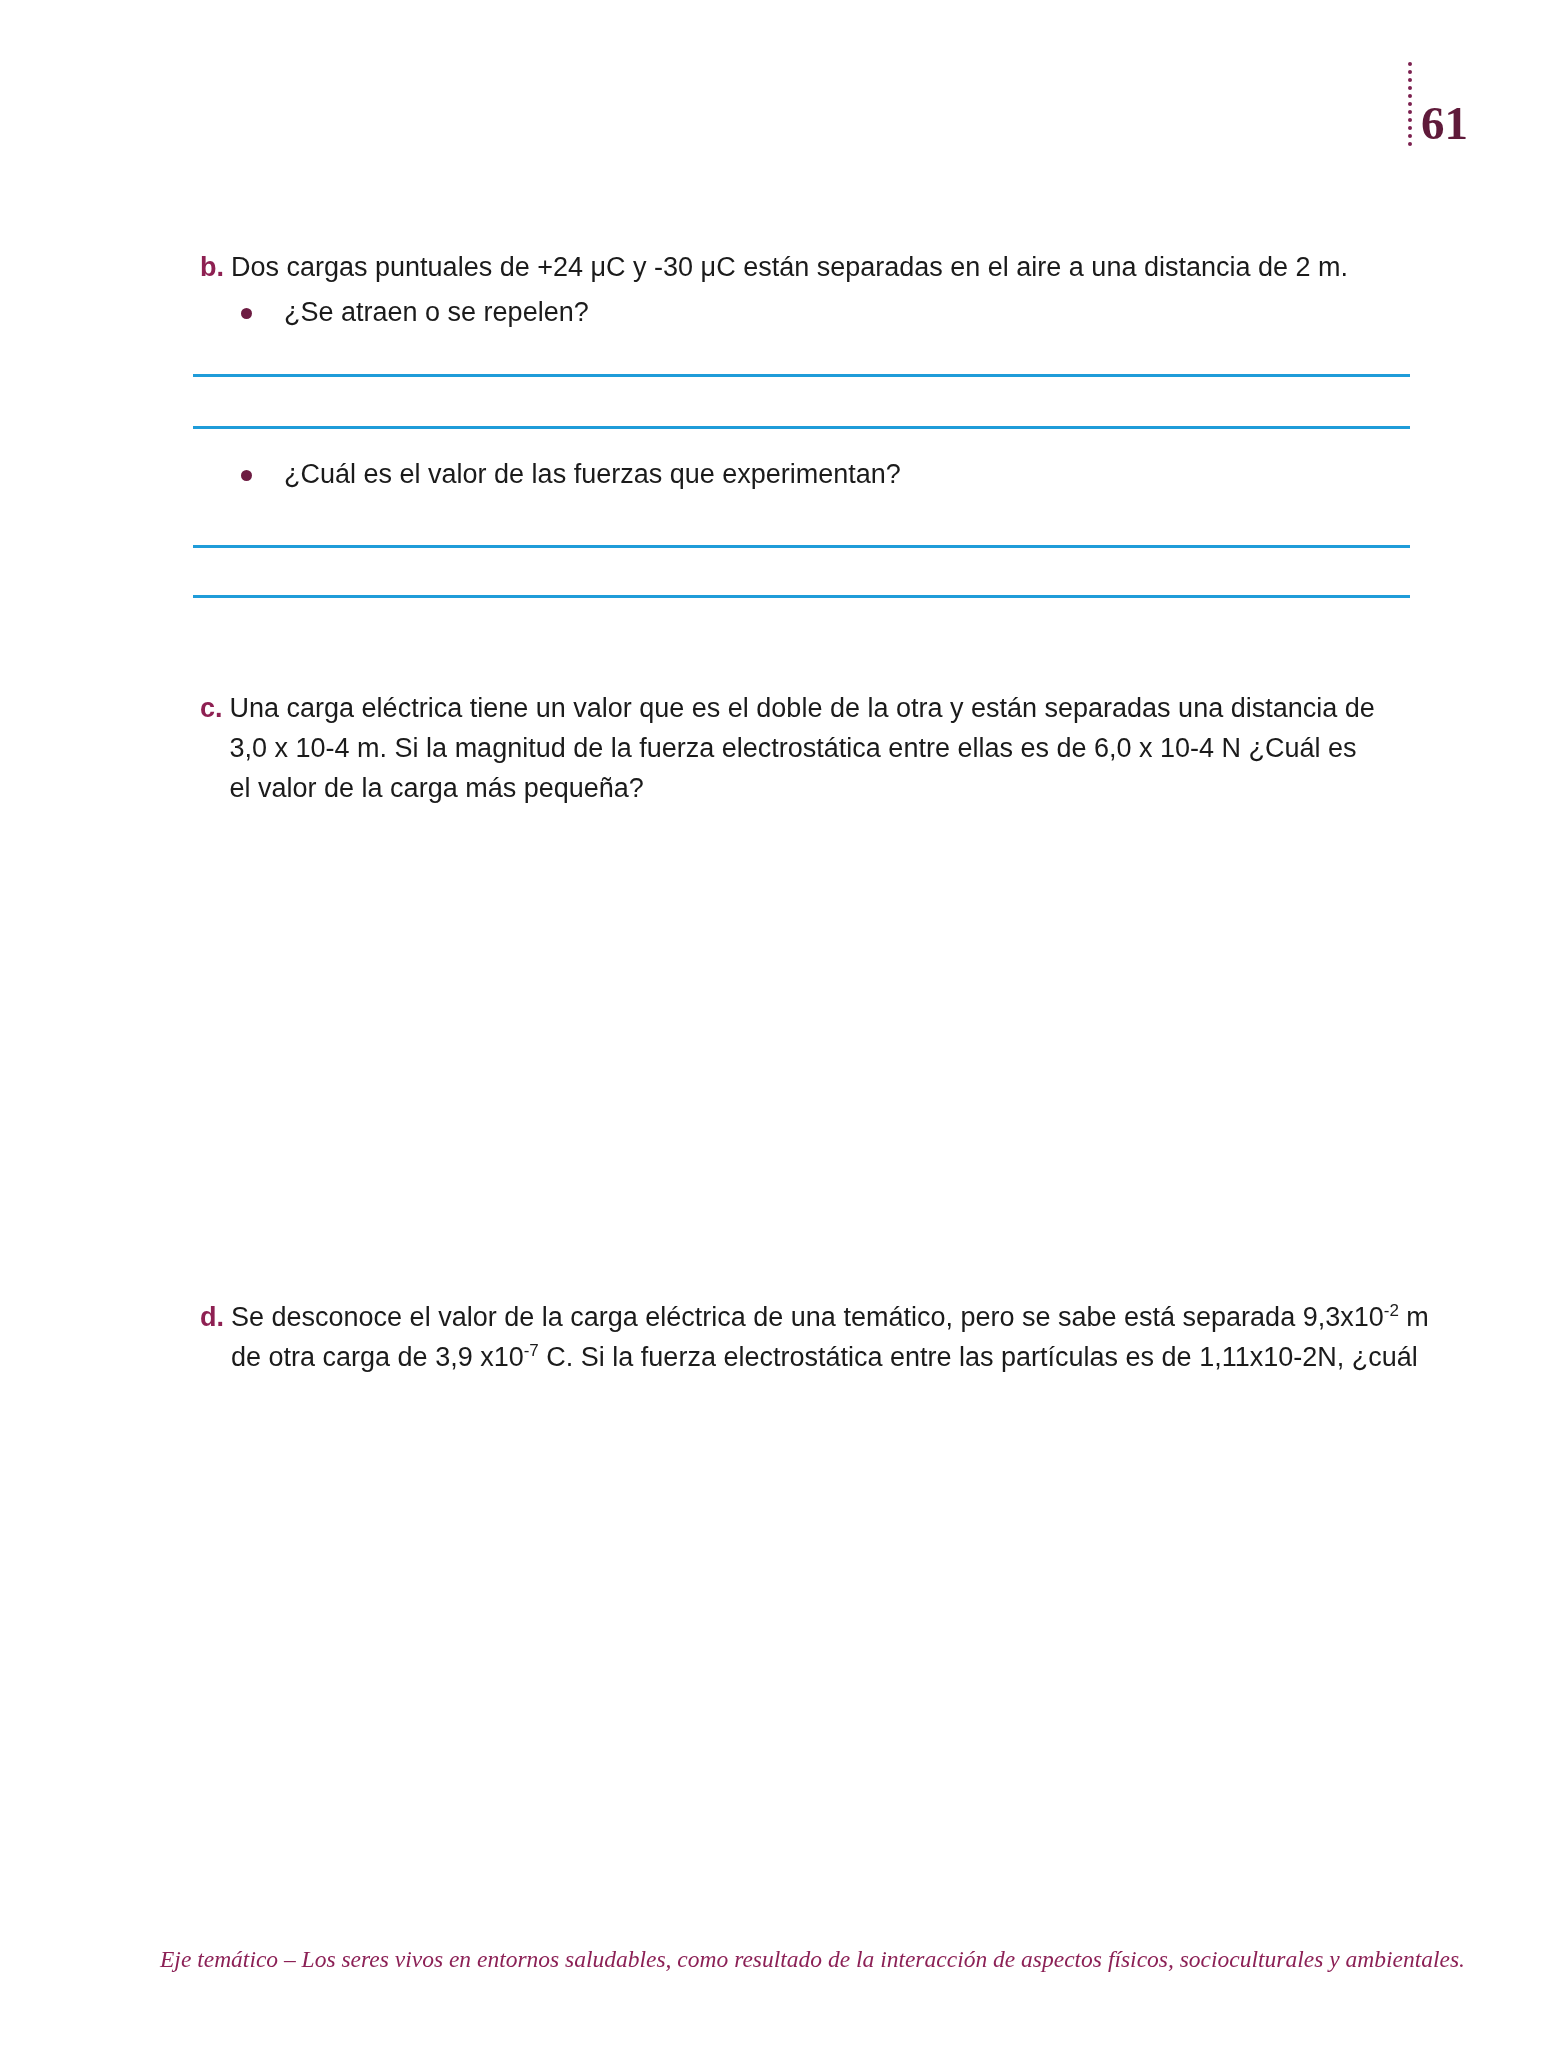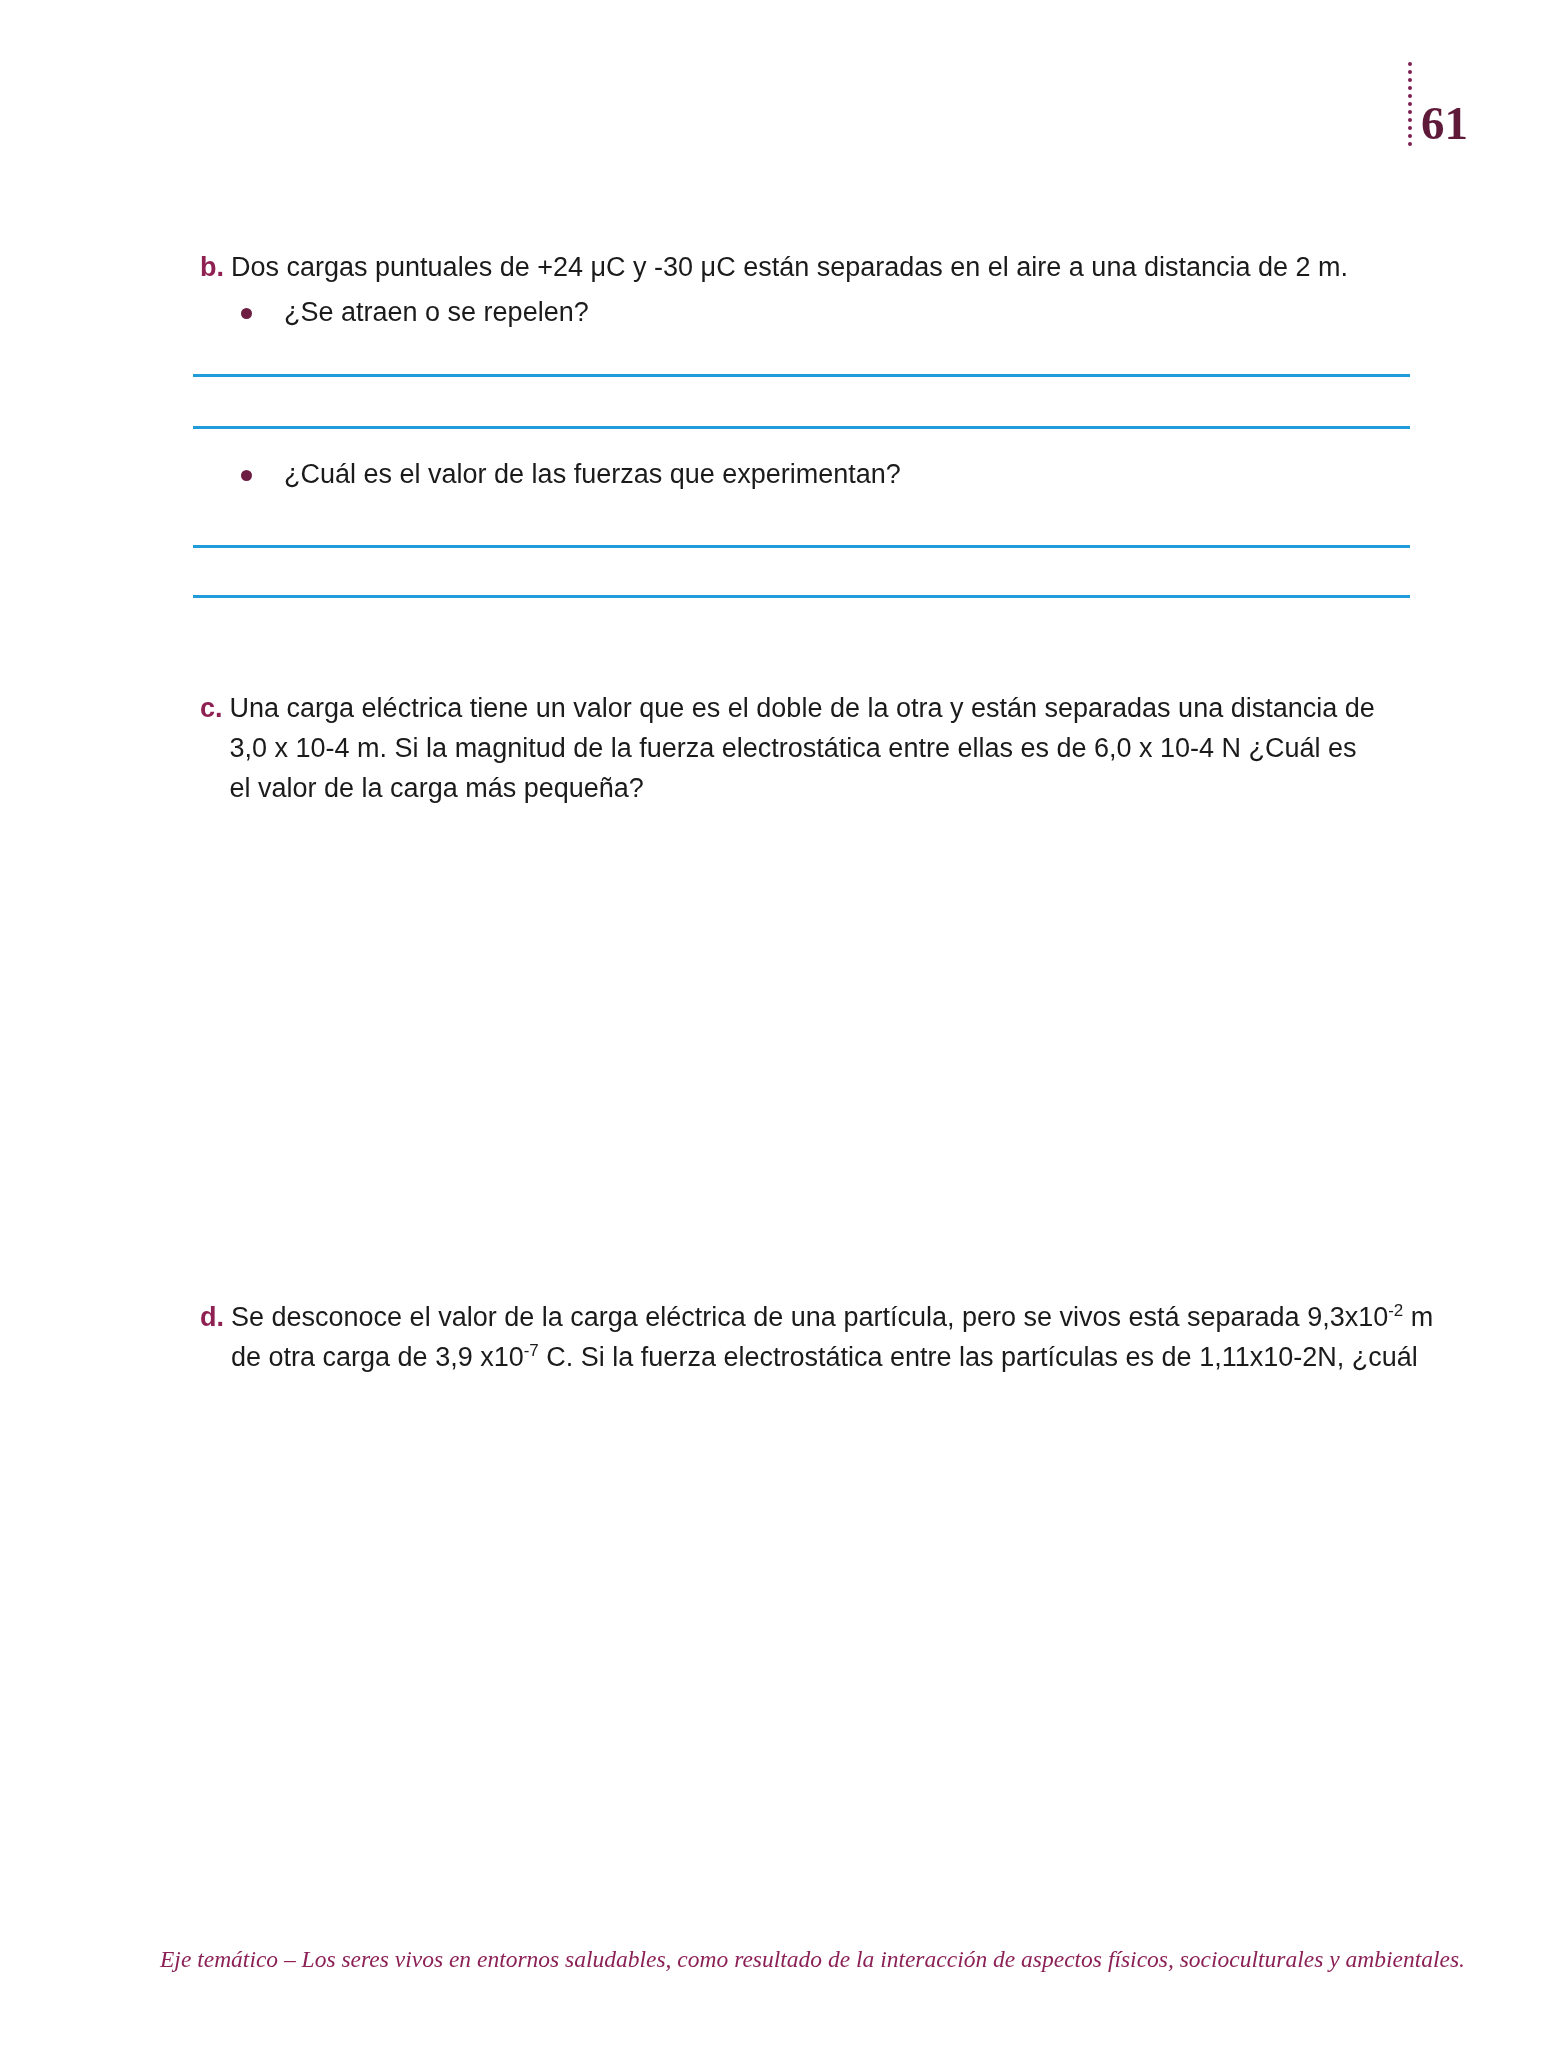--- a/index.html
+++ b/index.html
@@ -100,21 +100,21 @@
         <div>3,0 x 10-4 m.  Si la magnitud de la fuerza electrostática entre ellas es de 6,0 x 10-4 N ¿Cuál es</div>
         <div>el valor de la carga más pequeña?</div>
       </div>
     </div>
   </div>
 
   <div class="exercise" style="top:1297px;">
     <div class="ex-row">
       <span class="marker">d.</span>
       <div class="ex-lines">
-        <div><span>Se desconoce el valor de la carga eléctrica de una partícula, pero se vivos está separada 9,3x10</span><sup>-2</sup><span> m</span></div>
+        <div><span>Se desconoce el valor de la carga eléctrica de una temático, pero se sabe está separada 9,3x10</span><sup>-2</sup><span> m</span></div>
         <div><span>de otra carga de 3,9 x10</span><sup>-7</sup><span> C. Si la fuerza electrostática entre las partículas es de 1,11x10-2N, ¿cuál</span></div>
       </div>
     </div>
   </div>
 
   <div class="footer">Eje temático – Los seres vivos en entornos saludables, como resultado de la interacción de aspectos físicos, socioculturales y ambientales.</div>
 
 </div>
 
 </body></html>

